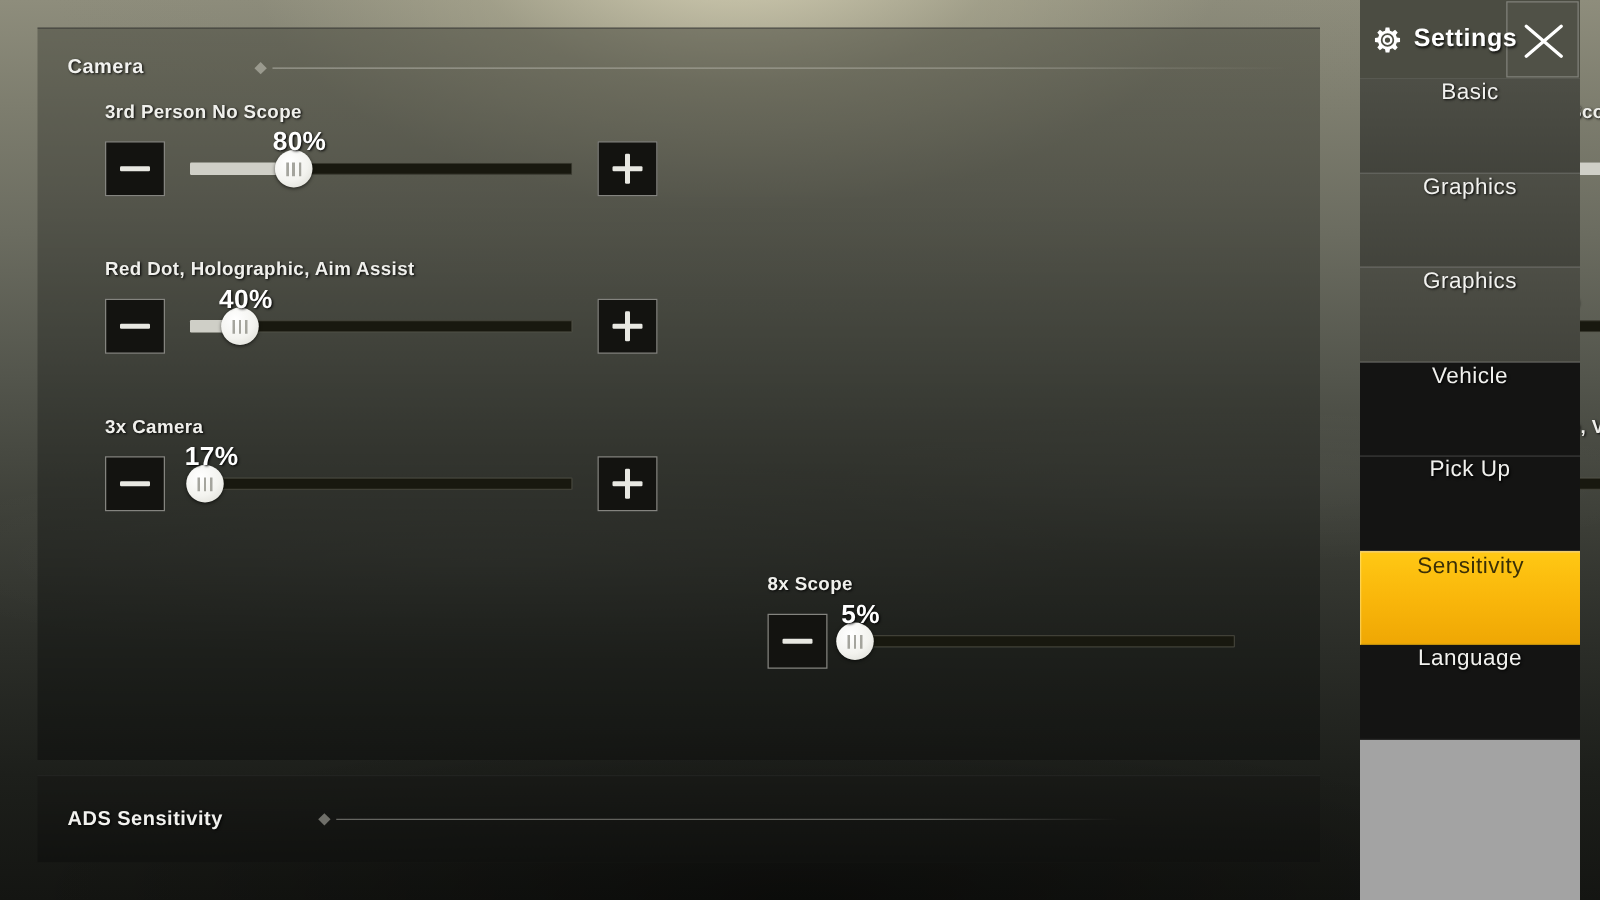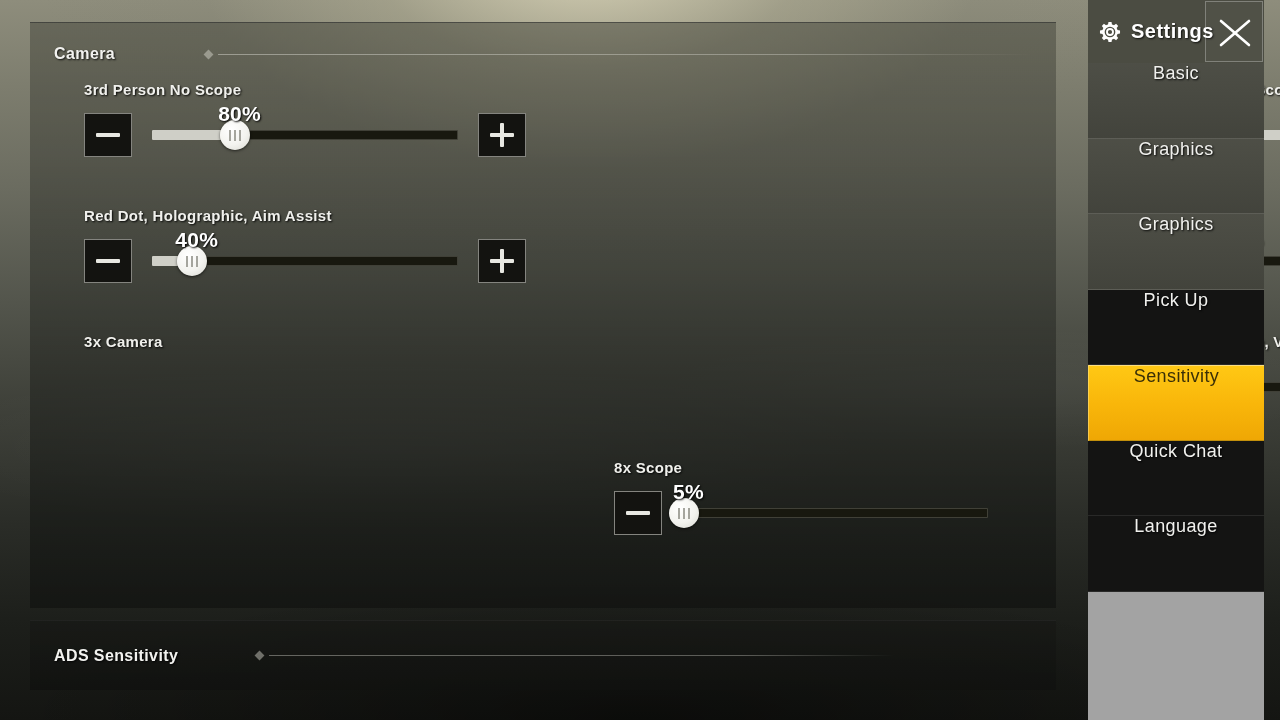--- a/index.html
+++ b/index.html
@@ -275,20 +275,30 @@
           <div class="slider right">
             <div class="track"></div>
             <div class="fill" style="width: 7.5%;"></div>
             <div class="thumb" style="left: 7.5%;"></div>
             <div class="val" style="left: calc(7.5% + 5px);">24%</div>
           </div>
         </div>
       </div>
       <div class="row col-left">
         <div class="row-label">3x Camera</div>
+        <div class="ctrl">
+          <div class="sqbtn minus" aria-label="−"></div>
+          <div class="slider left">
+            <div class="track"></div>
+            <div class="fill" style="width: 4%;"></div>
+            <div class="thumb" style="left: 4%;"></div>
+            <div class="val" style="left: calc(4% + 5px);">17%</div>
+          </div>
+          <div class="sqbtn plus" aria-label="+"></div>
+        </div>
       </div>
       <div class="row col-right">
         <div class="row-label">4x ACOG Scope, VSS</div>
         <div class="ctrl">
           <div class="sqbtn minus" aria-label="−"></div>
           <div class="slider right">
             <div class="track"></div>
             <div class="fill" style="width: 3%;"></div>
             <div class="thumb" style="left: 3%;"></div>
             <div class="val" style="left: calc(3% + 5px);">11%</div>
@@ -338,25 +348,25 @@
       <div class="sb-item dim">
         <span>Basic</span>
       </div>
       <div class="sb-item dim">
         <span>Graphics</span>
       </div>
       <div class="sb-item dim">
         <span>Graphics</span>
       </div>
       <div class="sb-item dark">
+        <span>Vehicle</span>
+      </div>
+      <div class="sb-item dark">
         <span>Pick Up</span>
       </div>
       <div class="sb-item active">
         <span>Sensitivity</span>
       </div>
       <div class="sb-item dark">
-        <span>Quick Chat</span>
-      </div>
-      <div class="sb-item dark">
         <span>Language</span>
       </div>
     </div>
 </div>
 
 </body></html>

